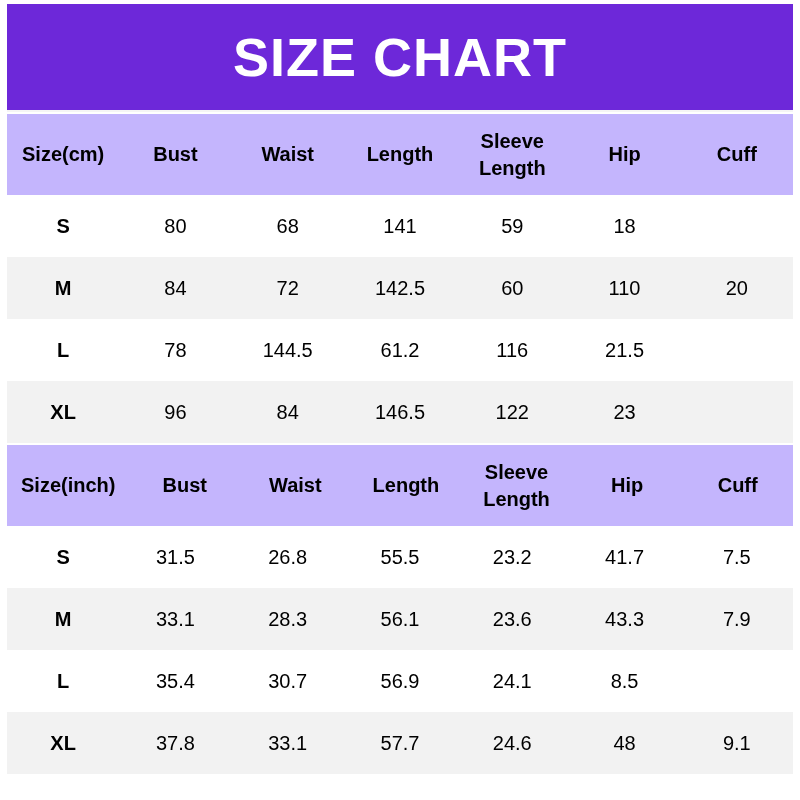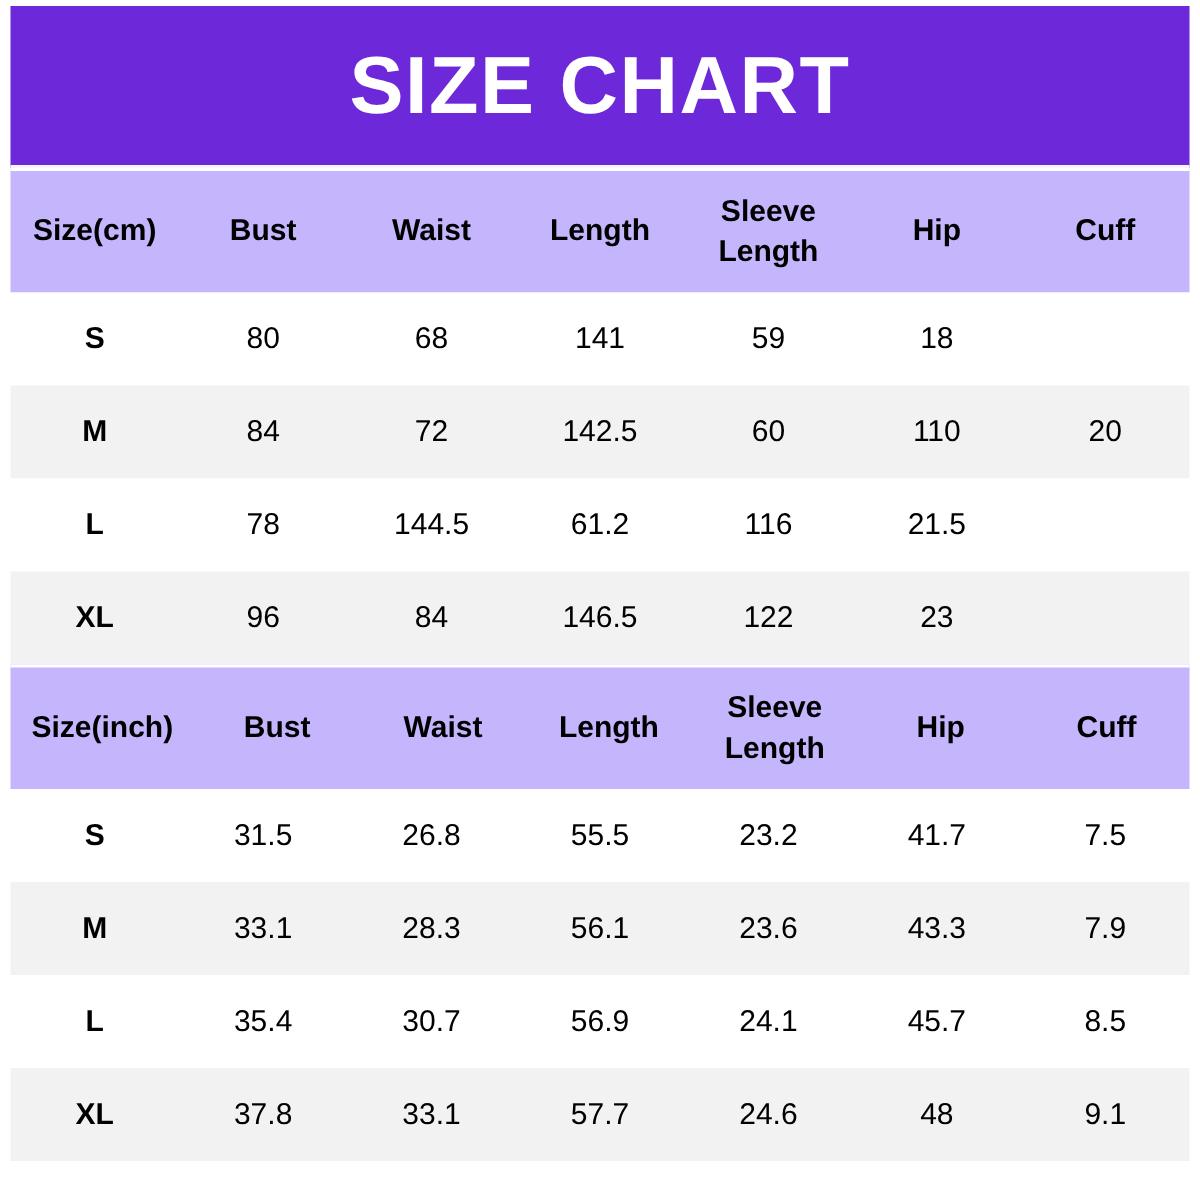--- a/index.html
+++ b/index.html
@@ -146,21 +146,20 @@
       <div class="cell">23.6</div>
       <div class="cell">43.3</div>
       <div class="cell">7.9</div>
     </div>
     <div class="row drow">
       <div class="cell size-cell">L</div>
       <div class="cell">35.4</div>
       <div class="cell">30.7</div>
       <div class="cell">56.9</div>
       <div class="cell">24.1</div>
-      <div class="cell">45.7</div>
       <div class="cell">8.5</div>
     </div>
     <div class="row drow alt">
       <div class="cell size-cell">XL</div>
       <div class="cell">37.8</div>
       <div class="cell">33.1</div>
       <div class="cell">57.7</div>
       <div class="cell">24.6</div>
       <div class="cell">48</div>
       <div class="cell">9.1</div>

